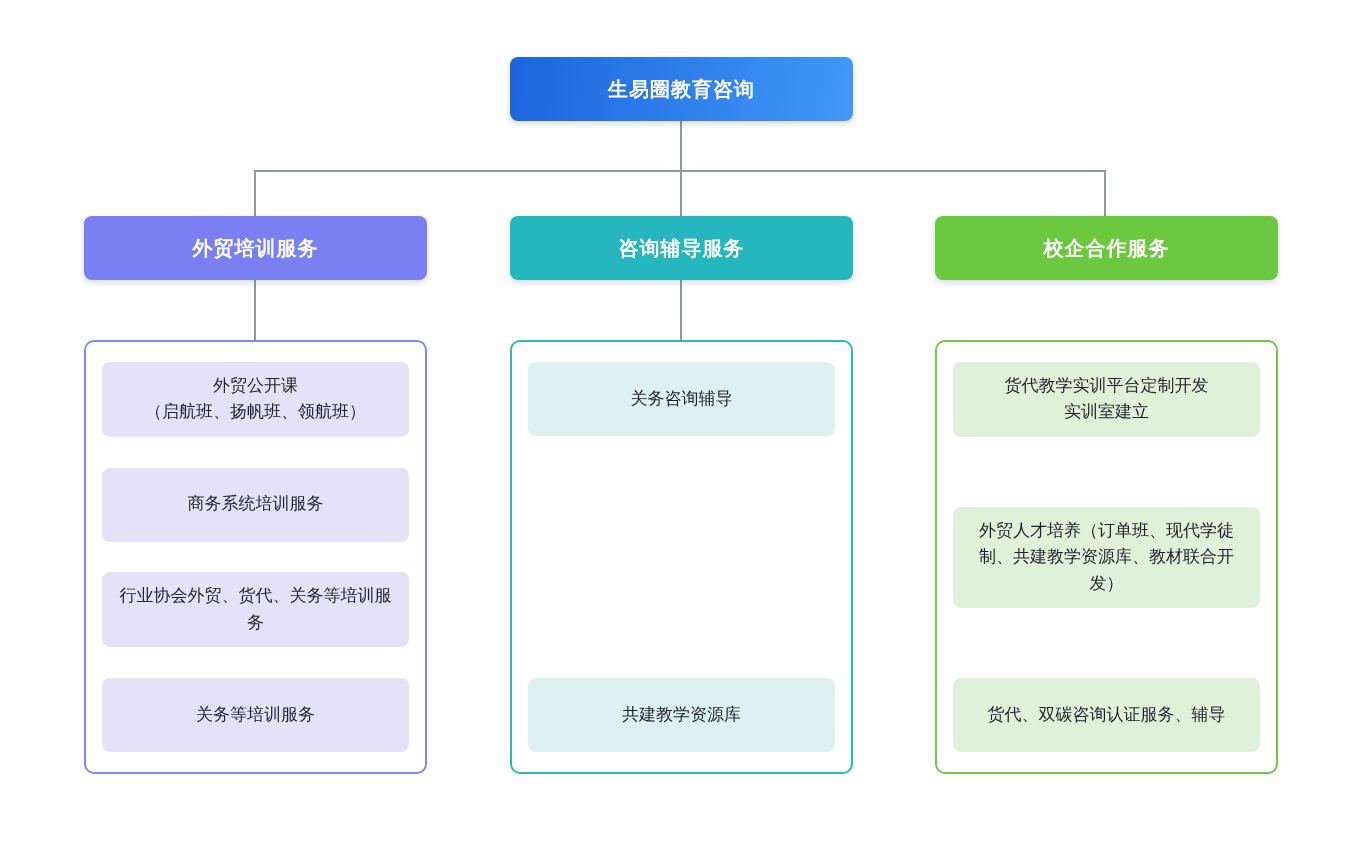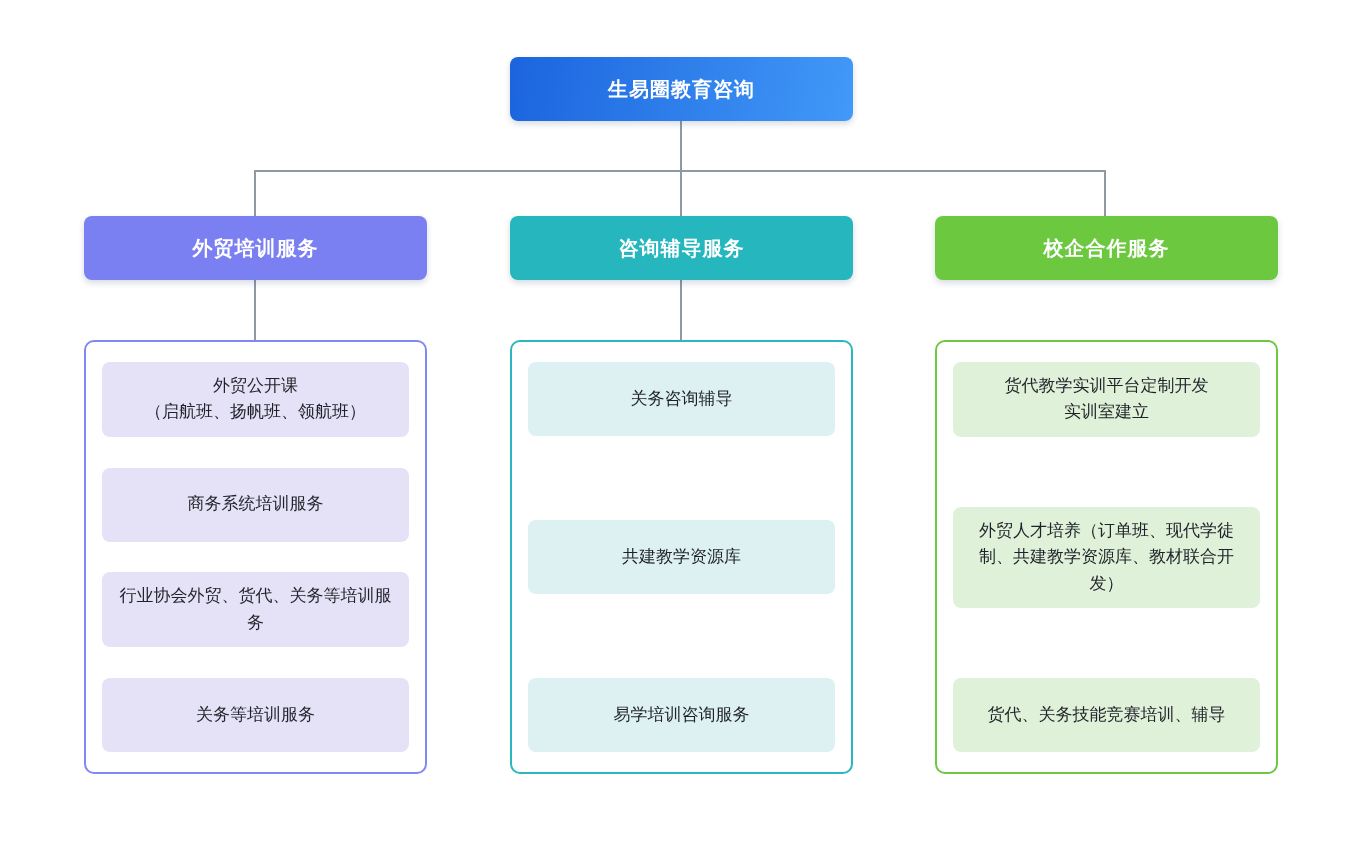--- a/index.html
+++ b/index.html
@@ -115,23 +115,22 @@
     <div class="item">外贸公开课
 （启航班、扬帆班、领航班）</div>
     <div class="item">商务系统培训服务</div>
     <div class="item">行业协会外贸、货代、关务等培训服务</div>
     <div class="item">关务等培训服务</div>
   </div>
 
   <div class="group group-teal">
     <div class="item">关务咨询辅导</div>
     <div class="item">共建教学资源库</div>
-    <div class="item">易学培训咨询服务</div>
   </div>
 
   <div class="group group-green">
     <div class="item">货代教学实训平台定制开发
 实训室建立</div>
     <div class="item">外贸人才培养（订单班、现代学徒制、共建教学资源库、教材联合开发）</div>
-    <div class="item">货代、关务技能竞赛培训、辅导</div>
+    <div class="item">货代、双碳咨询认证服务、辅导</div>
   </div>
 
 </div>
 
 </body></html>

